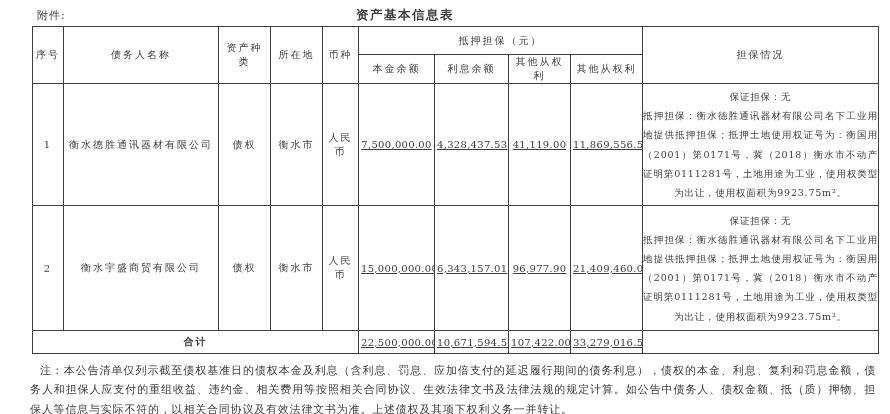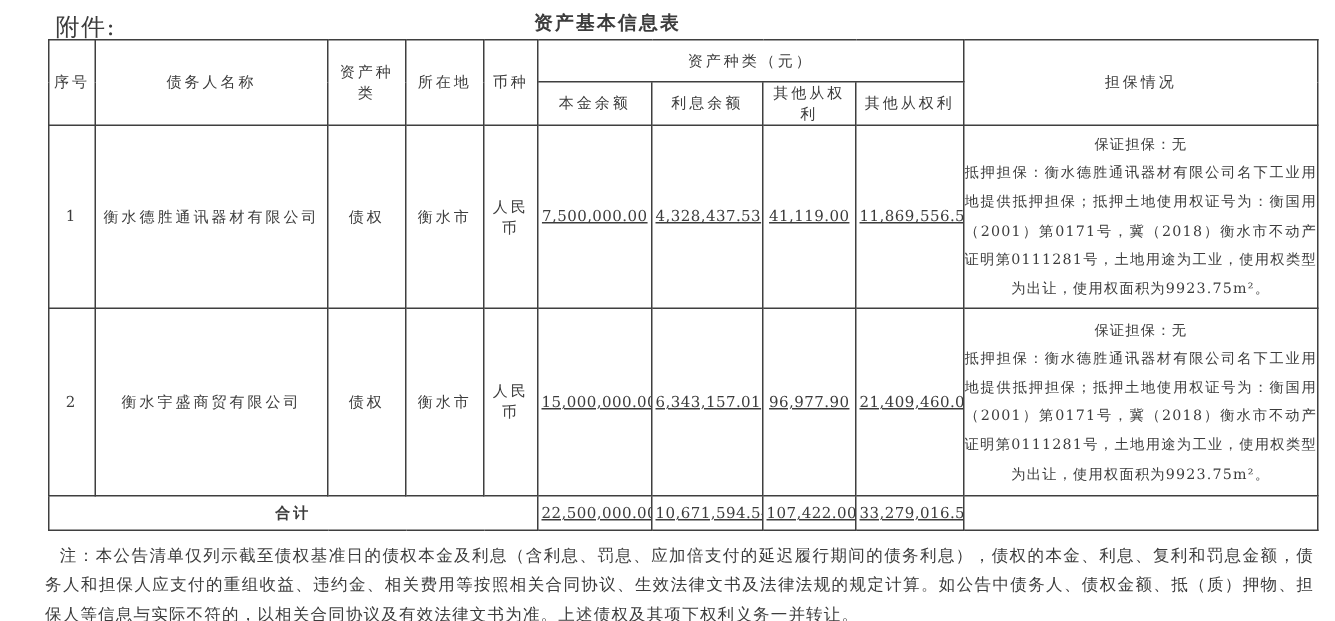--- a/index.html
+++ b/index.html
@@ -8,21 +8,21 @@
     width: 890px;
     height: 414px;
     background: #ffffff;
     color: #3c3c3c;
     font-family: "DejaVu Serif", "Liberation Serif", serif;
     overflow: hidden;
   }
   .header-row { position: relative; height: 26px; }
   .attachment-label {
     position: absolute; left: 37px; top: 8px;
-    font-size: 16px; letter-spacing: 1px;
+    font-size: 11px; letter-spacing: 1px;
   }
   .page-title {
     position: absolute; left: 0; width: 810px; top: 7px;
     text-align: center; font-weight: bold;
     font-size: 12.5px; letter-spacing: 1.5px;
   }
   table.asset-table {
     border-collapse: collapse;
     table-layout: fixed;
     margin-left: 32px;
@@ -85,21 +85,21 @@
       <col style="width:72px">
       <col style="width:236px">
   </colgroup>
   <thead>
     <tr class="group-row">
       <th rowspan="2">序号</th>
       <th rowspan="2">债务人名称</th>
       <th rowspan="2">资产种类</th>
       <th rowspan="2">所在地</th>
       <th rowspan="2">币种</th>
-      <th colspan="4">资产种类（元）</th>
+      <th colspan="4">抵押担保（元）</th>
       <th rowspan="2">担保情况</th>
     </tr>
     <tr class="sub-row">
       <th>本金余额</th>
       <th>利息余额</th>
       <th>其他从权利</th>
       <th>其他从权利</th>
     </tr>
   </thead>
   <tbody>

